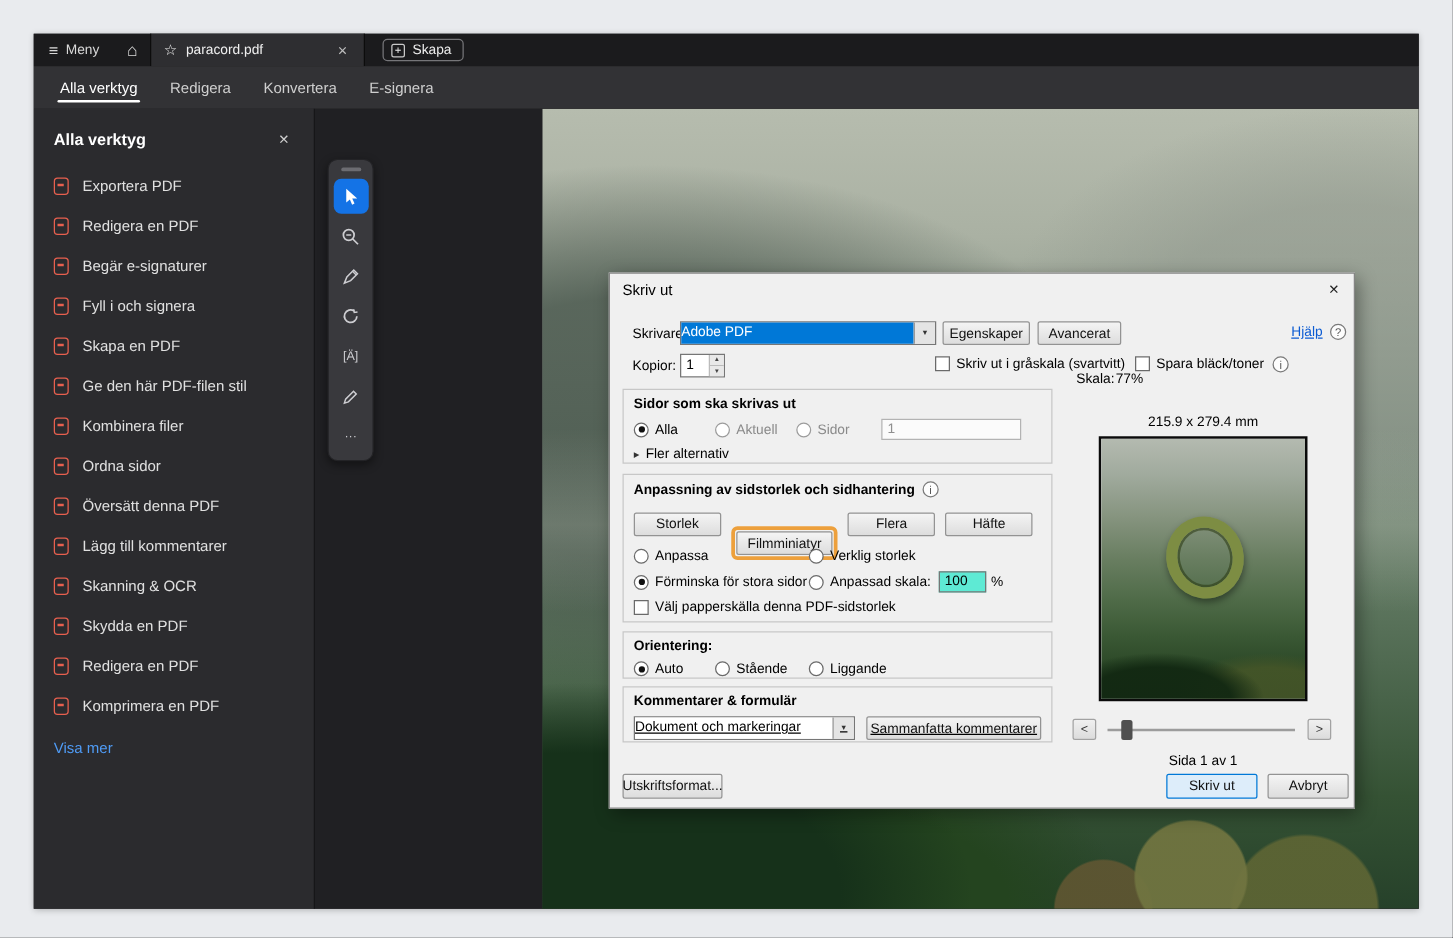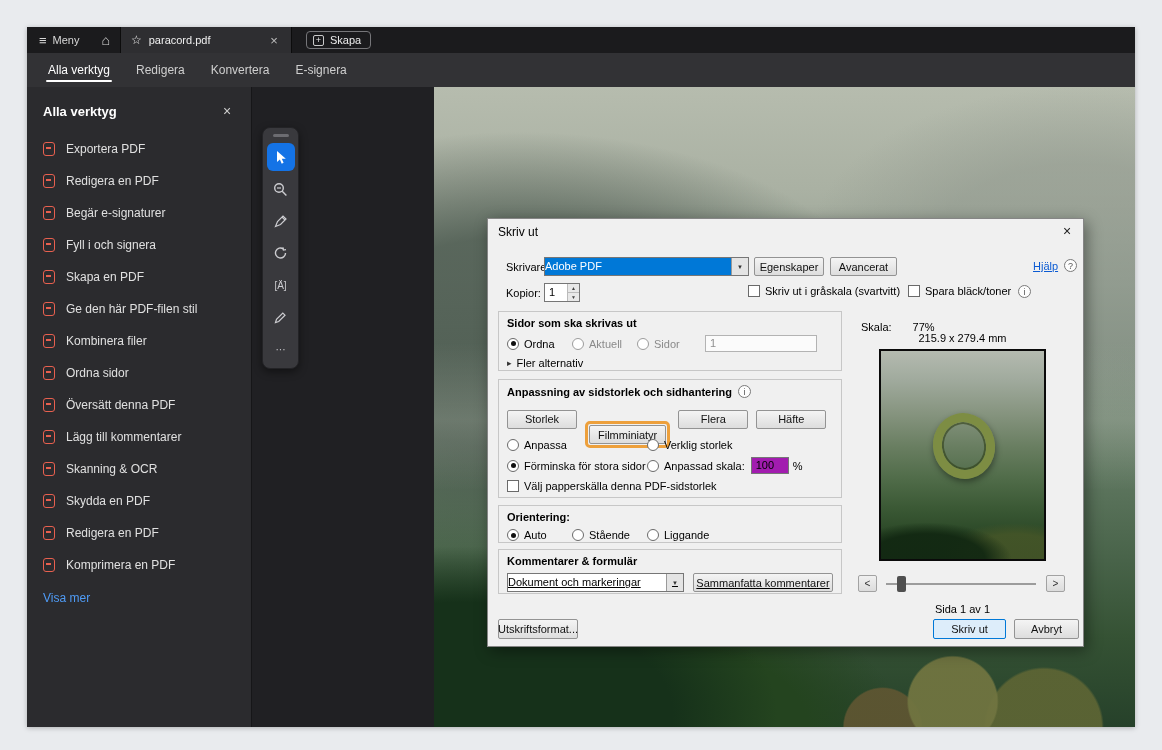--- a/index.html
+++ b/index.html
@@ -102,34 +102,34 @@
   .grp-title { font-weight:bold; }
   .grp-title-row { display:flex; align-items:center; gap:6px; }
   .frow { display:flex; align-items:center; margin-top:6px; }
   .grp1 { top:92px;  height:60px; }
   .grp2 { top:160px; height:119px; }
   .grp3 { top:286px; height:38px; }
   .grp4 { top:330px; height:45px; }
   .w65 { width:65px; } .w58 { width:62px; } .w140 { width:140px; }
   .field { height:17px; border:1px solid #b3b3b3; background:#fbfbfb; color:#8f8f8f; padding:1px 4px; font-size:11px; }
   .pages-field { width:112px; margin-left:6px; }
-  .scale-field { width:38px; margin:0 4px 0 6px; color:#000; border-color:#767676; background:#a21caf; }
+  .scale-field { width:38px; margin:0 4px 0 6px; color:#000; border-color:#767676; background:#5eead4; }
   .more-opts { display:flex; align-items:center; gap:5px; margin-top:5px; }
   .exp { font-size:9px; color:#333; }
 
   .btn-row { display:flex; align-items:center; gap:8px; margin-top:7px; height:28px; }
   .btn.sz { min-width:70px; }
   .poster-wrap { border:3px solid #eda03c; border-radius:5px; padding:1px; display:inline-flex; }
 
   .grp4-row { display:flex; align-items:center; gap:9px; margin-top:6px;text-decoration:underline; }
   .comments-select { width:182px; }
   .btn-summarize { width:140px; }
 
   
-  .scale-line { position:absolute; left:373px; top:102px; display:flex; gap:21px; }
+  .scale-line { position:absolute; left:373px; top:78px; display:flex; gap:1px; }
   .size-line { position:absolute; left:391px; top:113px; width:167px; text-align:center; }
   .preview { position:absolute; left:391px; top:130px; width:167px; height:212px; border:2px solid #0a0a0a; background:#fff; overflow:hidden; }
   .preview-photo { position:absolute; inset:0;
     background:
       radial-gradient(65% 22% at 28% 100%, rgba(18,40,18,.95) 0 55%, rgba(18,40,18,0) 80%),
       radial-gradient(55% 18% at 82% 97%, rgba(70,86,40,.85) 0 50%, rgba(70,86,40,0) 80%),
       linear-gradient(180deg, #b4bab0 0%, #a0aa9d 14%, #86947f 30%, #697e61 46%, #4f6b48 62%, #3a5834 76%, #2b4827 88%, #223a20 100%);
   }
   .ring { position:absolute; left:52px; top:62px; width:62px; height:66px; border:9px solid #7d8d43; border-radius:50%; transform:rotate(-14deg); box-shadow:0 3px 6px rgba(0,0,0,.4), inset 0 0 0 2px rgba(40,55,15,.55); }
   .navbtn { position:absolute; width:19px; height:17px; display:flex; align-items:center; justify-content:center; background:linear-gradient(#f0f0f0,#dcdcdc); border:1px solid #a2a2a2; border-radius:2px; font-size:10px; color:#333; }
@@ -325,21 +325,21 @@
             <span class="cb"></span>
             <span>Spara bläck/toner</span>
           </div>
           <span class="icon-circle ink-info">i</span>
 
           <div class="grp grp1">
             <div class="grp-title">Sidor som ska skrivas ut</div>
             <div class="frow">
               <div class="radio-item w65">
                 <span class="rb sel"></span>
-                <span>Ordna</span>
+                <span>Alla</span>
               </div>
               <div class="radio-item w65 dis">
                 <span class="rb"></span>
                 <span>Aktuell</span>
               </div>
               <div class="radio-item w58 dis">
                 <span class="rb"></span>
                 <span>Sidor</span>
               </div>
               <div class="field pages-field">1</div>

